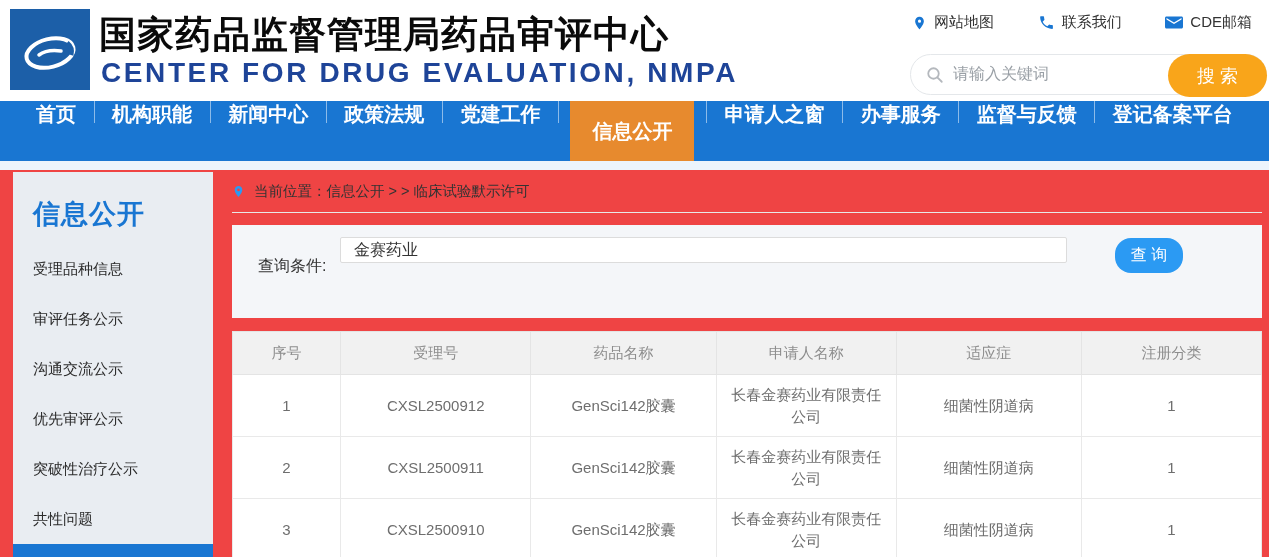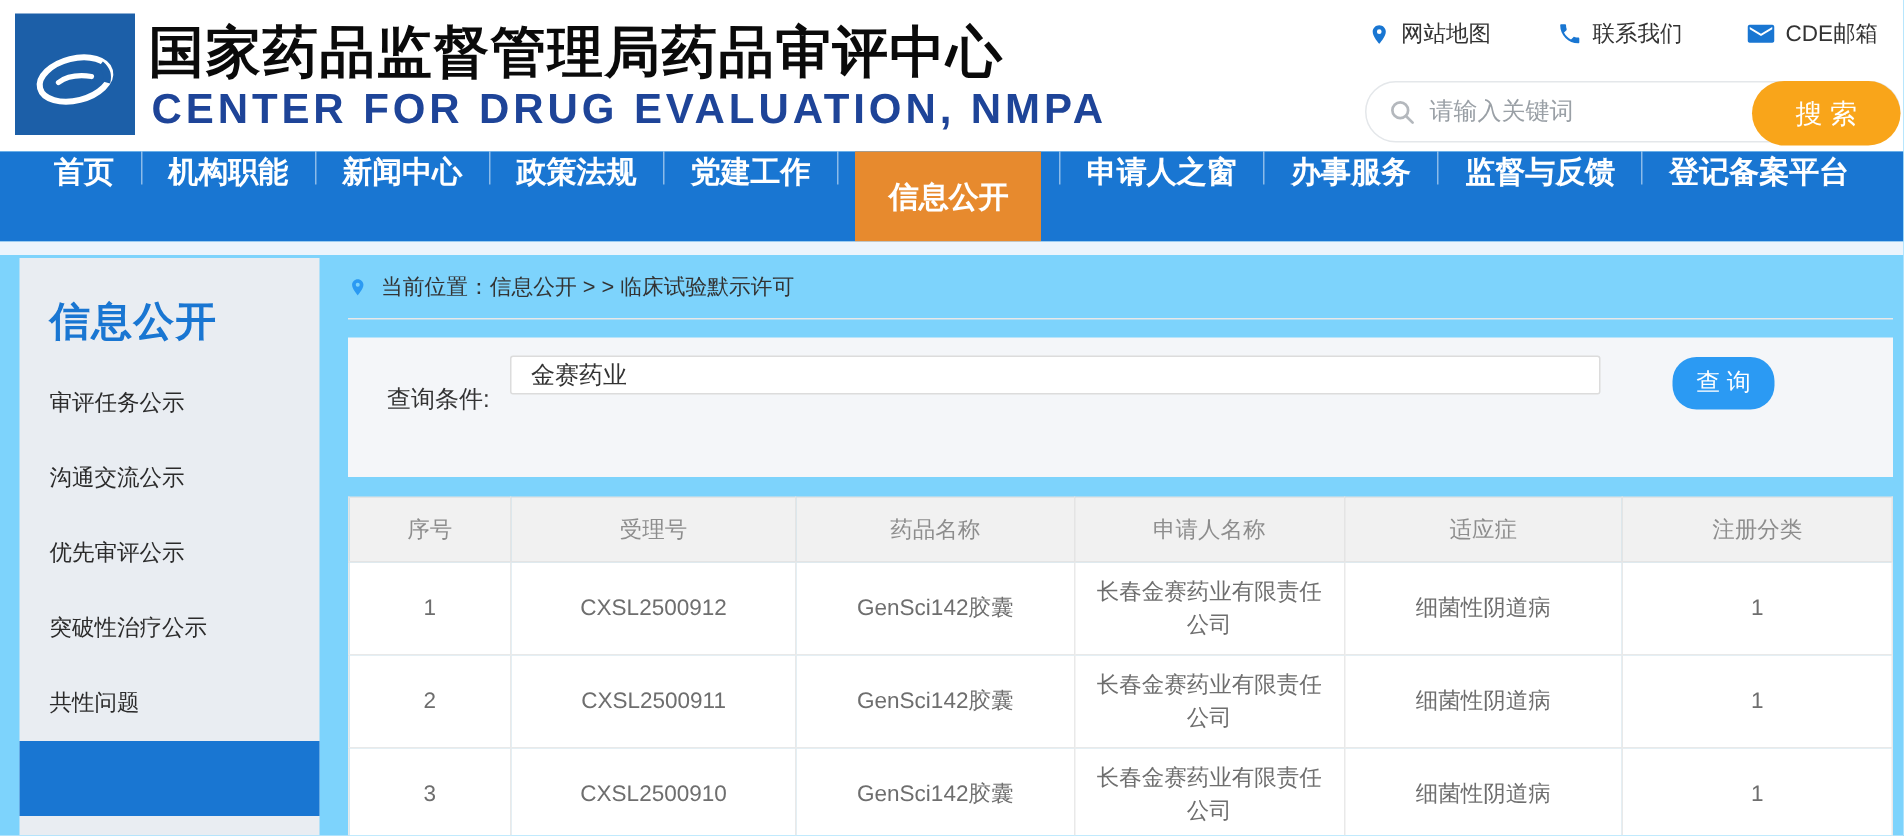--- a/index.html
+++ b/index.html
@@ -1,17 +1,17 @@
 <!DOCTYPE html>
 <html><head>
 <meta charset="utf-8">
 <style>
   * { margin:0; padding:0; box-sizing:border-box; }
   body { background:#fff; font-family:"Liberation Sans", sans-serif; }
-  #page { position:relative; width:1269px; height:557px; background:#7dd3fc; overflow:hidden; }
+  #page { position:relative; width:1269px; height:557px; background:#ef4444; overflow:hidden; }
 
   
   .header { position:absolute; left:0; top:0; width:1269px; height:101px; background:#fff; }
   .logo { position:absolute; left:10px; top:9px; width:80px; height:81px; background:#1c5fa8; display:flex; align-items:center; justify-content:center; }
   .site-title { position:absolute; left:99px; top:10px; font-size:37px; font-weight:bold; color:#0a0a0a; letter-spacing:1px; white-space:nowrap; }
   .site-subtitle { position:absolute; left:101px; top:57px; font-size:28px; font-weight:bold; color:#1e4498; letter-spacing:2.6px; white-space:nowrap; }
 
   .quicklinks { position:absolute; left:912px; top:13px; width:340px; display:flex; justify-content:space-between; }
   .quicklink { display:flex; align-items:center; gap:7px; font-size:15px; color:#333; cursor:pointer;text-align:right; }
   .quicklink svg { display:block; }
@@ -115,20 +115,21 @@
     <div class="nav-sep"></div>
     <div class="nav-item">监督与反馈</div>
     <div class="nav-sep"></div>
     <div class="nav-item">登记备案平台</div>
   </div>
   <div class="nav-understrip"></div>
 
   <div class="sidebar">
     <div class="sidebar-title">信息公开</div>
     <ul class="sidebar-list">
+      <li class="sidebar-item">受理品种信息</li>
       <li class="sidebar-item">审评任务公示</li>
       <li class="sidebar-item">沟通交流公示</li>
       <li class="sidebar-item">优先审评公示</li>
       <li class="sidebar-item">突破性治疗公示</li>
       <li class="sidebar-item">共性问题</li>
       <li class="sidebar-active-bar"></li>
     </ul>
   </div>
 
   <div class="main">

